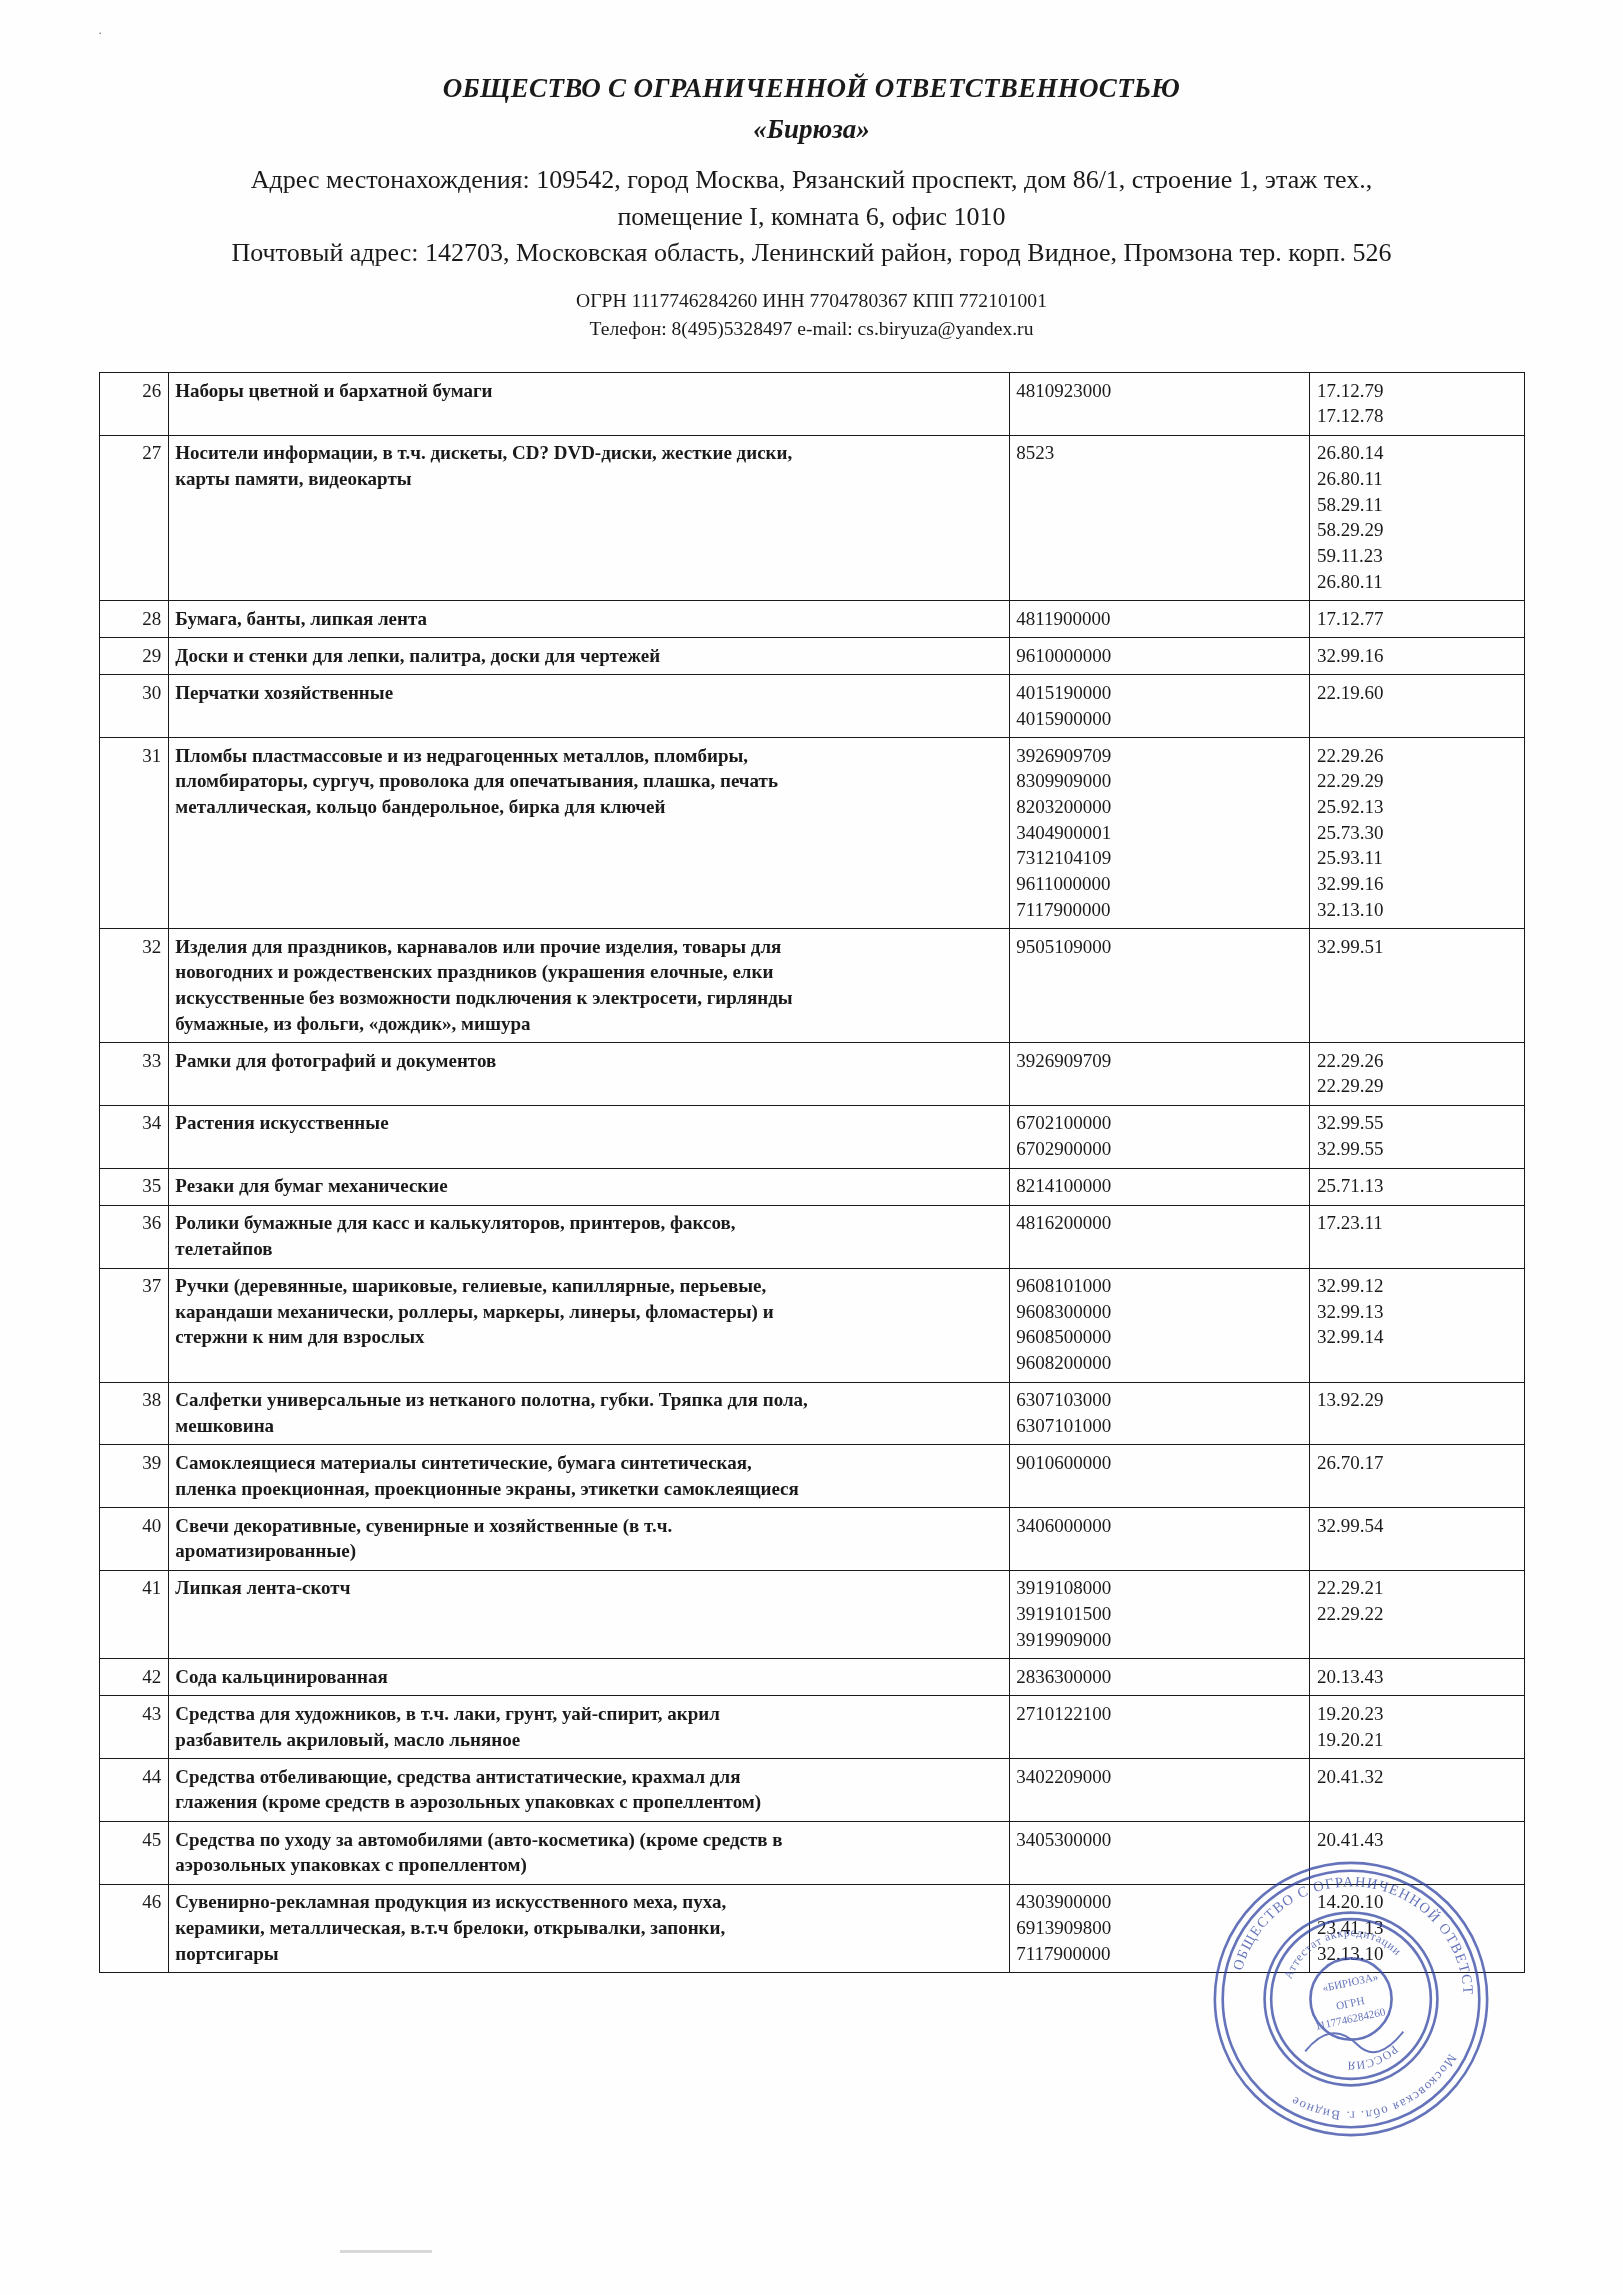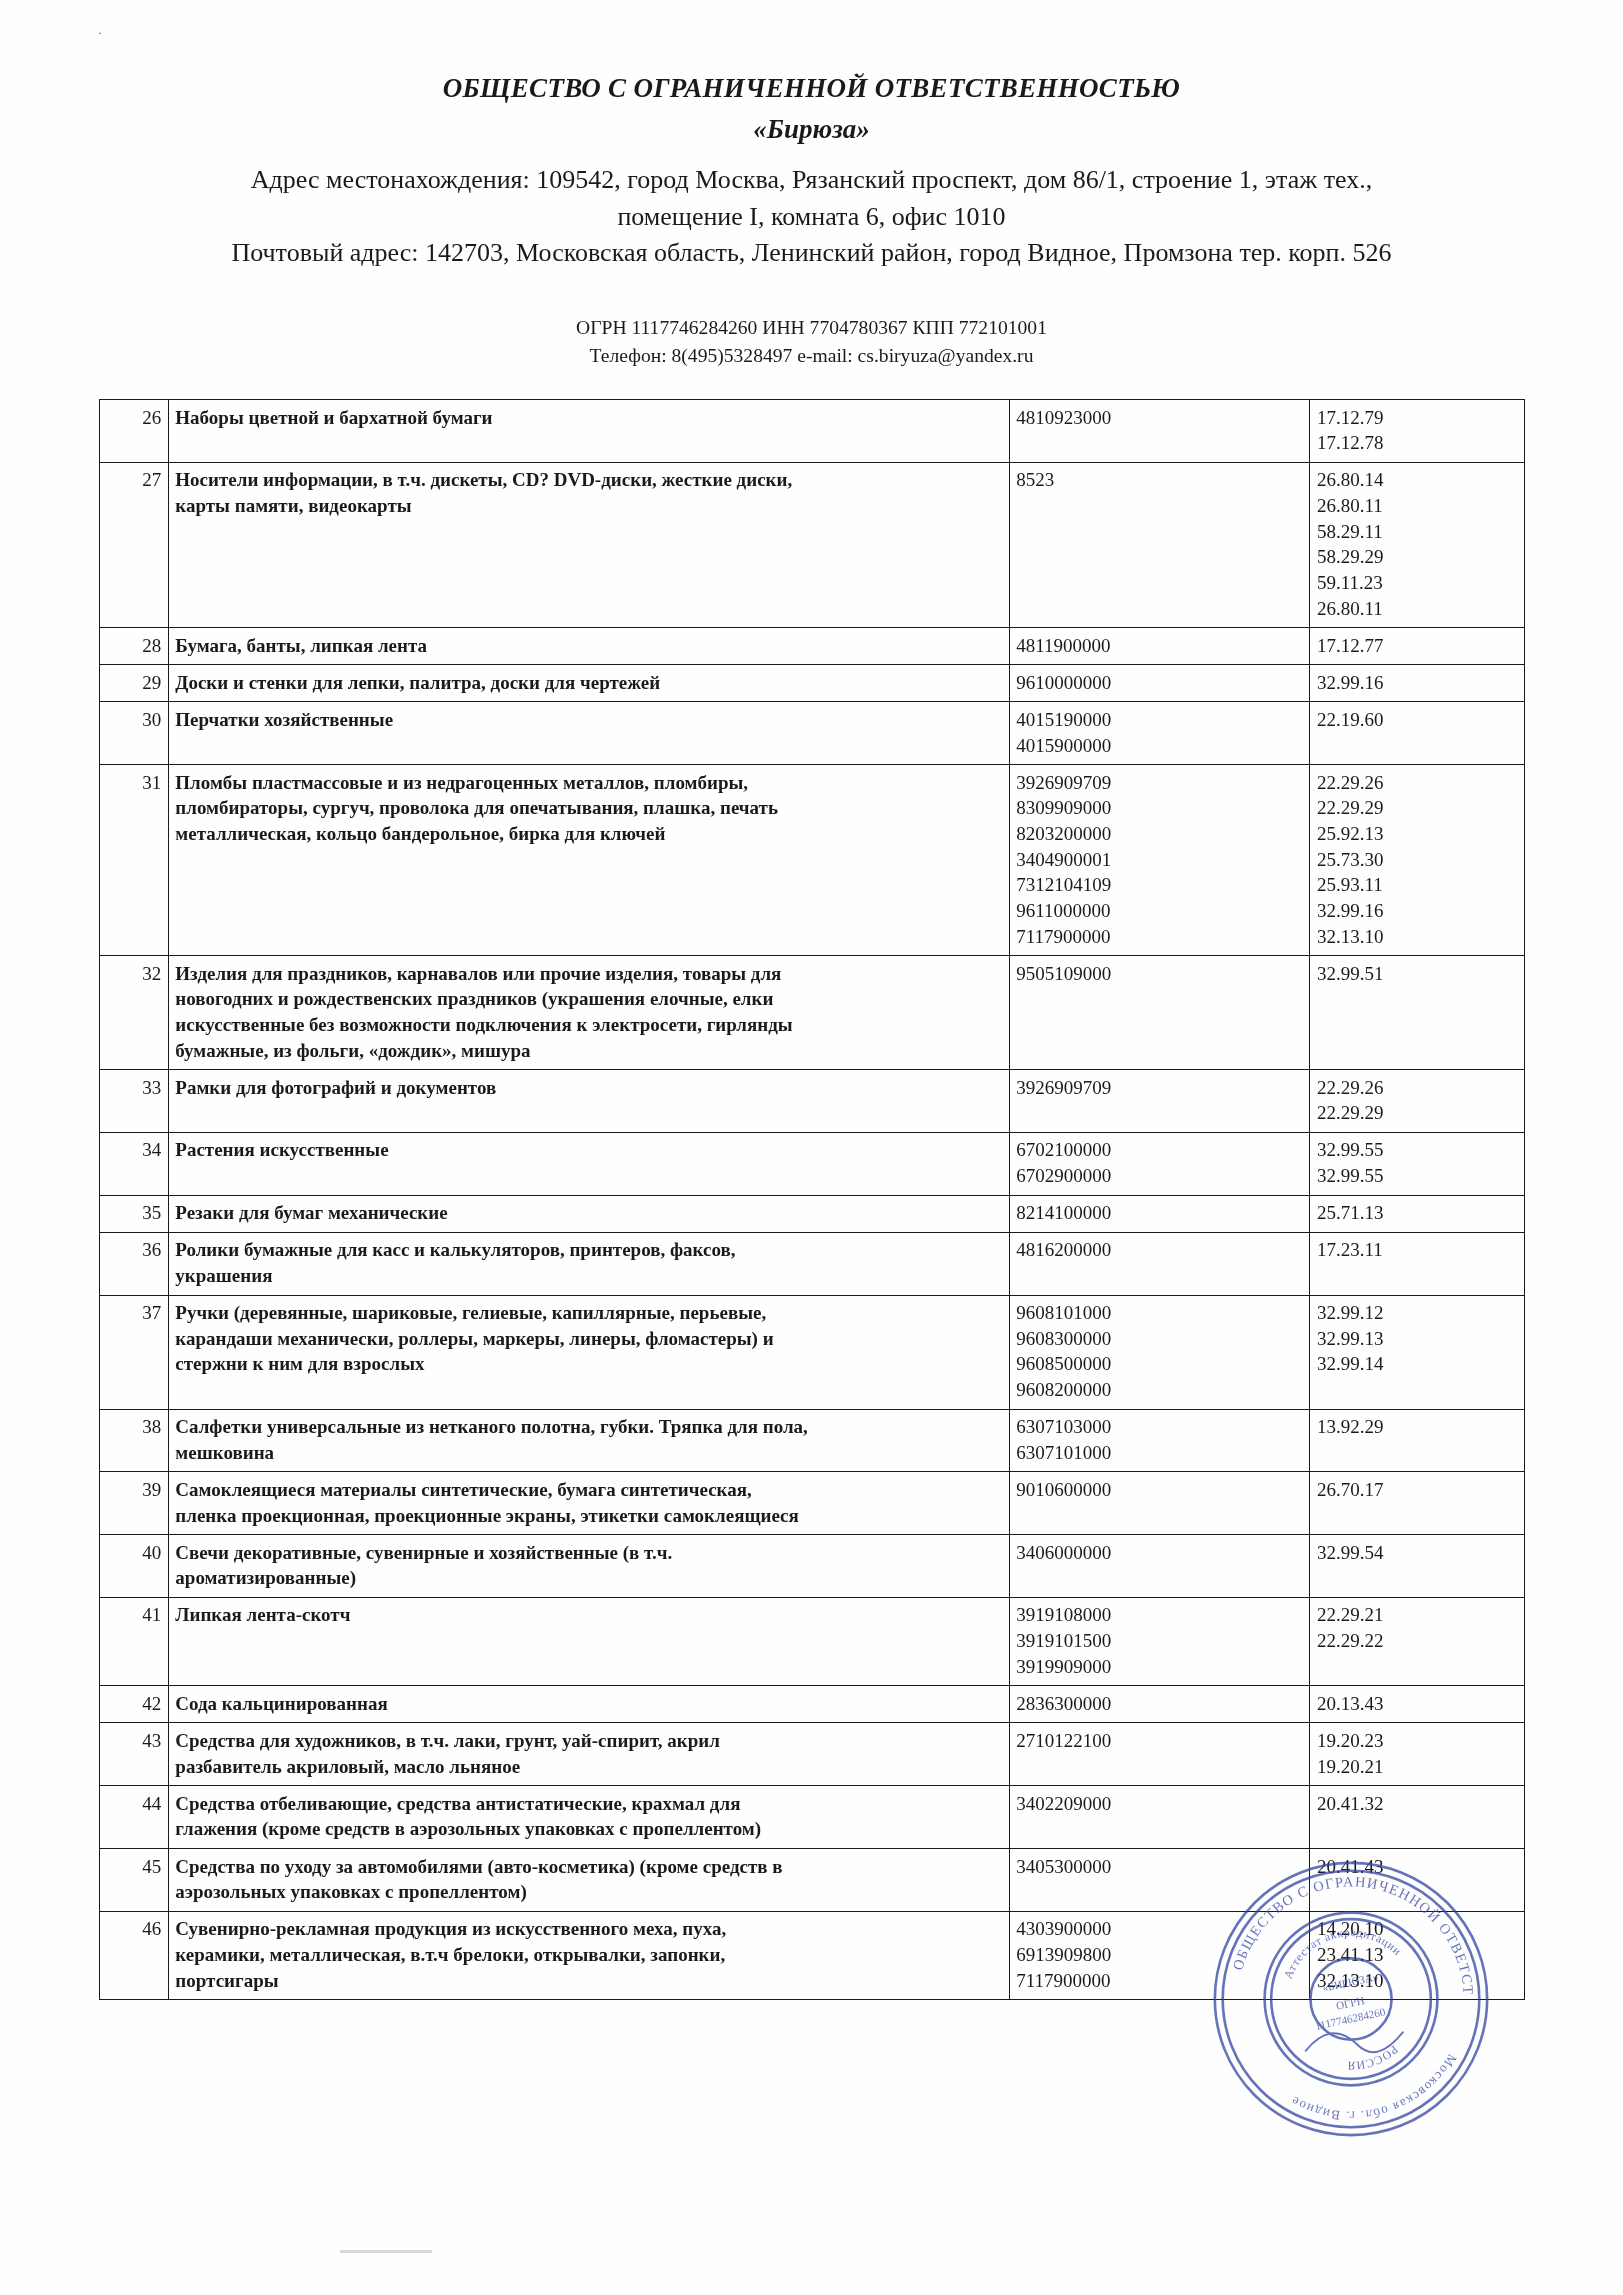--- a/index.html
+++ b/index.html
@@ -41,21 +41,21 @@
   .addr-block {
     margin-top: 17px;
     font-size: 26px;
     line-height: 1.42;
     padding: 0 196px;
   }
   .addr-line {
     display: block;
   }
   .reg-block {
-    margin-top: 42px;
+    margin-top: 15px;
     font-size: 19.6px;
     line-height: 1.42;
   }
   table.main {
     border-collapse: collapse;
     width: 1426px;
     margin: 29px auto 0 auto;
     table-layout: fixed;
   }
   table.main td {
@@ -288,21 +288,21 @@
             <span class="cell-line">8214100000</span>
           </td>
           <td class="c-okpd">
             <span class="cell-line">25.71.13</span>
           </td>
         </tr>
         <tr>
           <td class="c-num">36</td>
           <td class="c-name">
             <span class="cell-wrap">Ролики бумажные для касс и калькуляторов, принтеров, факсов,</span>
-            <span class="cell-wrap">украшения</span>
+            <span class="cell-wrap">телетайпов</span>
           </td>
           <td class="c-code">
             <span class="cell-line">4816200000</span>
           </td>
           <td class="c-okpd">
             <span class="cell-line">17.23.11</span>
           </td>
         </tr>
         <tr>
           <td class="c-num">37</td>

